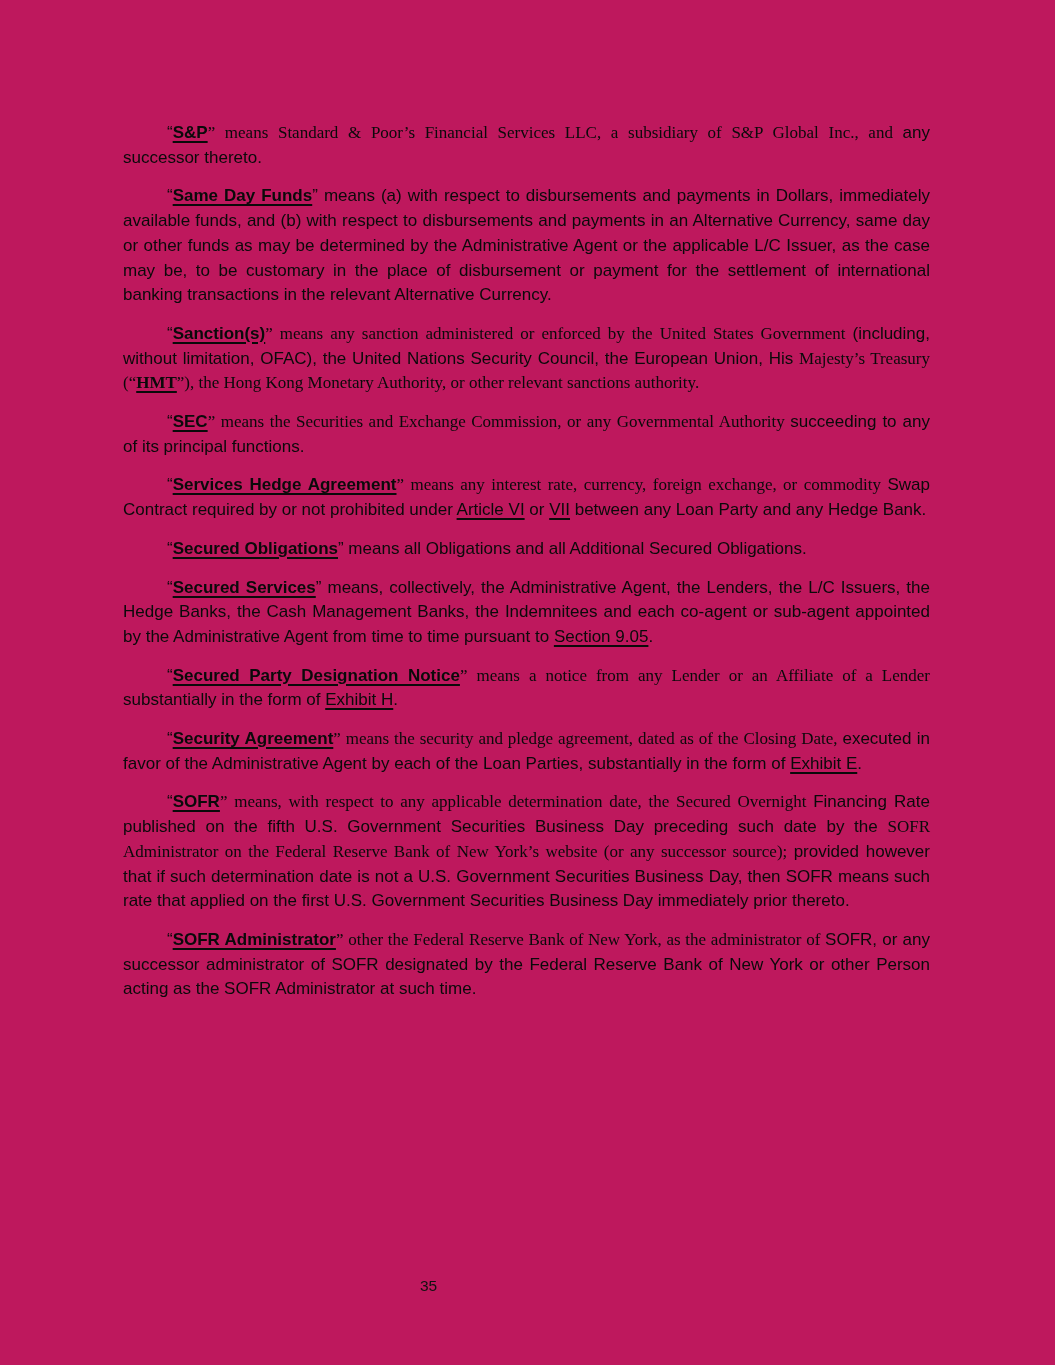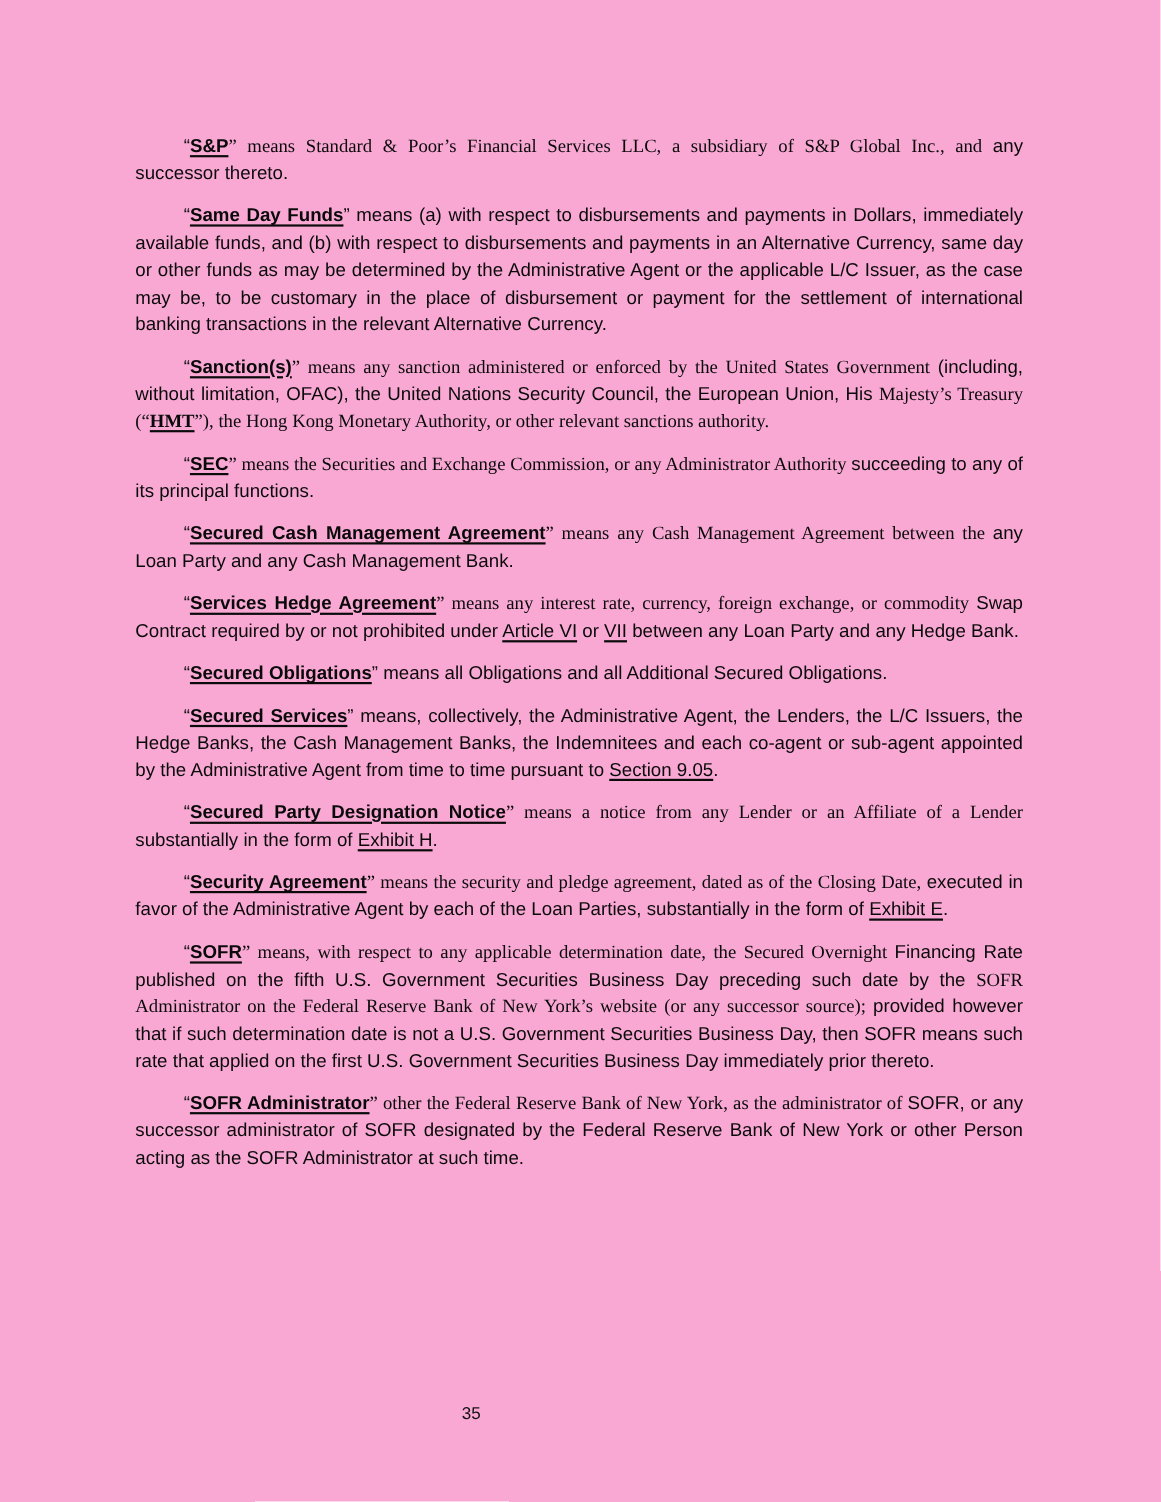--- a/index.html
+++ b/index.html
@@ -1,20 +1,20 @@
 <!DOCTYPE html>
 <html><head>
 <meta charset="utf-8">
 <style>
   html, body { margin: 0; padding: 0; background: #ffffff; }
   .page {
     position: relative;
     width: 1055px;
     height: 1365px;
-    background: #f9a8d4;
+    background: #be185d;
     color: #000000;
     font-family: "Liberation Sans", sans-serif;
     overflow: hidden;
   }
   .content {
     position: absolute;
     top: 121px;
     left: 123px;
     width: 807px;
   }
@@ -50,22 +50,21 @@
   }
 </style>
 </head>
 <body>
 
 <div class="page">
   <main class="content">
       <p class="para"><span>“</span><span class="u b">S&amp;P</span><span class="serif">” means Standard &amp; Poor’s Financial Services LLC, a subsidiary of S&amp;P Global Inc., and </span><span>any successor thereto.</span></p>
       <p class="para"><span>“</span><span class="u b">Same Day Funds</span><span>” means (a) with respect to disbursements and payments in Dollars, immediately available funds, and (b) with respect to disbursements and payments in an Alternative Currency, same day or other funds as may be determined by the Administrative Agent or the applicable L/C Issuer, as the case may be, to be customary in the place of disbursement or payment for the settlement of international banking transactions in the relevant Alternative Currency.</span></p>
       <p class="para"><span>“</span><span class="u b">Sanction(s)</span><span class="serif">” means any sanction administered or enforced by the United States Government </span><span>(including, without limitation, OFAC), the United Nations Security Council, the European Union, His </span><span class="serif">Majesty’s Treasury (“</span><span class="u b serif">HMT</span><span class="serif">”), the Hong Kong Monetary Authority, or other relevant sanctions authority.</span></p>
-      <p class="para"><span>“</span><span class="u b">SEC</span><span class="serif">” means the Securities and Exchange Commission, or any Administrator Authority </span><span>succeeding to any of its principal functions.</span></p>
-      <p class="para"><span>“</span><span class="u b">Secured Cash Management Agreement</span><span class="serif">” means any Cash Management Agreement between the </span><span>any Loan Party and any Cash Management Bank.</span></p>
+      <p class="para"><span>“</span><span class="u b">SEC</span><span class="serif">” means the Securities and Exchange Commission, or any Governmental Authority </span><span>succeeding to any of its principal functions.</span></p>
       <p class="para"><span>“</span><span class="u b">Services Hedge Agreement</span><span class="serif">” means any interest rate, currency, foreign exchange, or commodity </span><span>Swap Contract required by or not prohibited under </span><span class="u">Article VI</span><span> or </span><span class="u">VII</span><span> between any Loan Party and any Hedge Bank.</span></p>
       <p class="para"><span>“</span><span class="u b">Secured Obligations</span><span>” means all Obligations and all Additional Secured Obligations.</span></p>
       <p class="para"><span>“</span><span class="u b">Secured Services</span><span>” means, collectively, the Administrative Agent, the Lenders, the L/C Issuers, the Hedge Banks, the Cash Management Banks, the Indemnitees and each co-agent or sub-agent appointed by the Administrative Agent from time to time pursuant to </span><span class="u">Section 9.05</span><span>.</span></p>
       <p class="para"><span>“</span><span class="u b">Secured Party Designation Notice</span><span class="serif">” means a notice from any Lender or an Affiliate of a Lender </span><span>substantially in the form of </span><span class="u">Exhibit H</span><span>.</span></p>
       <p class="para"><span>“</span><span class="u b">Security Agreement</span><span class="serif">” means the security and pledge agreement, dated as of the Closing Date, </span><span>executed in favor of the Administrative Agent by each of the Loan Parties, substantially in the form of </span><span class="u">Exhibit E</span><span>.</span></p>
       <p class="para"><span>“</span><span class="u b">SOFR</span><span class="serif">” means, with respect to any applicable determination date, the Secured Overnight </span><span>Financing Rate published on the fifth U.S. Government Securities Business Day preceding such date by the </span><span class="serif">SOFR Administrator on the Federal Reserve Bank of New York’s website (or any successor source); </span><span>provided however that if such determination date is not a U.S. Government Securities Business Day, then SOFR means such rate that applied on the first U.S. Government Securities Business Day immediately prior thereto.</span></p>
       <p class="para"><span>“</span><span class="u b">SOFR Administrator</span><span class="serif">” other the Federal Reserve Bank of New York, as the administrator of </span><span>SOFR, or any successor administrator of SOFR designated by the Federal Reserve Bank of New York or other Person acting as the SOFR Administrator at such time.</span></p>
     </main>
   <div class="footer">35</div>
 </div>

